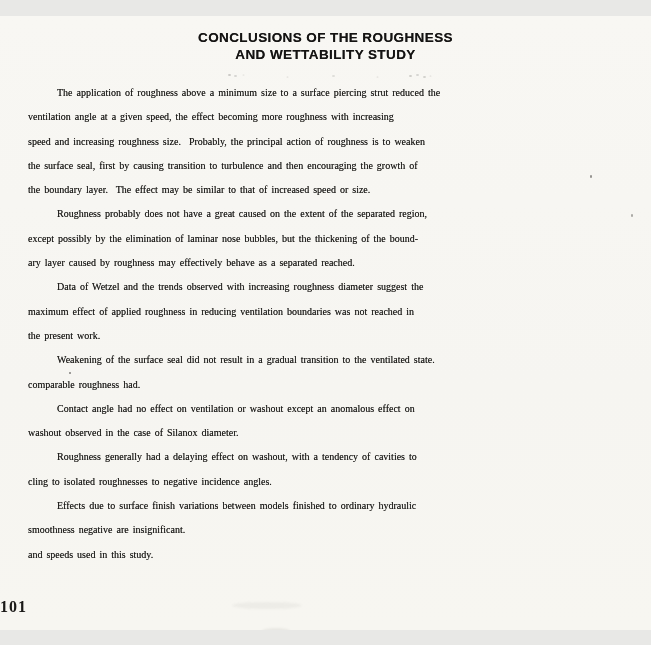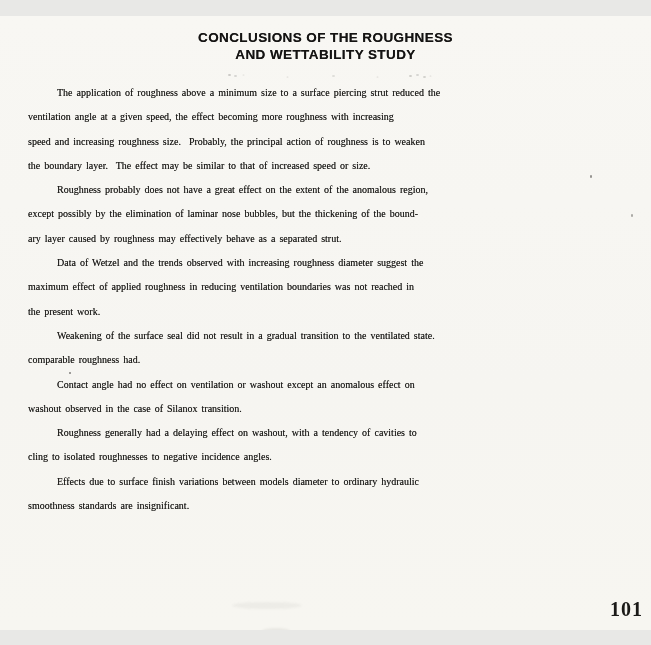--- a/index.html
+++ b/index.html
@@ -48,23 +48,23 @@
     white-space: pre;      
   }
   .line.indent {
     text-indent: 29px;
   }
   .page-number {
     position: absolute;
     top: 582px;
     left: 0;
     right: 8px;
-    text-align: right;
+    text-align: left;
     font-family: "Liberation Serif", "DejaVu Serif", serif;
-    font-size: 20px;
+    font-size: 16px;
     font-weight: bold;
     letter-spacing: 1px;
     color: #1b1a18;
   }
   
   .artifact {
     position: absolute;
     pointer-events: none;
   }
   .smudge-under-title {
@@ -106,32 +106,34 @@
   <div class="artifact speck-region-line"></div>
   <div class="artifact dot-under-present"></div>
   <div class="artifact smudge-after-study"></div>
   <div class="artifact smudge-left-pageno"></div>
   <div class="artifact speck-bottom-right"></div>
 
   <div class="body-text">
       <div class="line indent">The application of roughness above a minimum size to a surface piercing strut reduced the</div>
       <div class="line">ventilation angle at a given speed, the effect becoming more roughness with increasing</div>
       <div class="line">speed and increasing roughness size.  Probably, the principal action of roughness is to weaken</div>
+      <div class="line">the surface seal, first by causing transition to turbulence and then encouraging the growth of</div>
       <div class="line">the boundary layer.  The effect may be similar to that of increased speed or size.</div>
-      <div class="line indent">Roughness probably does not have a great effect on the extent of the anomalous region,</div>
+      <div class="line indent">Roughness probably does not have a great caused on the extent of the separated region,</div>
       <div class="line">except possibly by the elimination of laminar nose bubbles, but the thickening of the bound-</div>
-      <div class="line">ary layer caused by roughness may effectively behave as a separated strut.</div>
+      <div class="line">ary layer caused by roughness may effectively behave as a separated reached.</div>
       <div class="line indent">Data of Wetzel and the trends observed with increasing roughness diameter suggest the</div>
       <div class="line">maximum effect of applied roughness in reducing ventilation boundaries was not reached in</div>
       <div class="line">the present work.</div>
       <div class="line indent">Weakening of the surface seal did not result in a gradual transition to the ventilated state.</div>
       <div class="line">comparable roughness had.</div>
       <div class="line indent">Contact angle had no effect on ventilation or washout except an anomalous effect on</div>
-      <div class="line">washout observed in the case of Silanox transition.</div>
+      <div class="line">washout observed in the case of Silanox diameter.</div>
       <div class="line indent">Roughness generally had a delaying effect on washout, with a tendency of cavities to</div>
       <div class="line">cling to isolated roughnesses to negative incidence angles.</div>
-      <div class="line indent">Effects due to surface finish variations between models diameter to ordinary hydraulic</div>
-      <div class="line">smoothness standards are insignificant.</div>
+      <div class="line indent">Effects due to surface finish variations between models finished to ordinary hydraulic</div>
+      <div class="line">smoothness negative are insignificant.</div>
+      <div class="line">and speeds used in this study.</div>
     </div>
 
   <div class="page-number">101</div>
 
 </div>
 
 </body></html>

